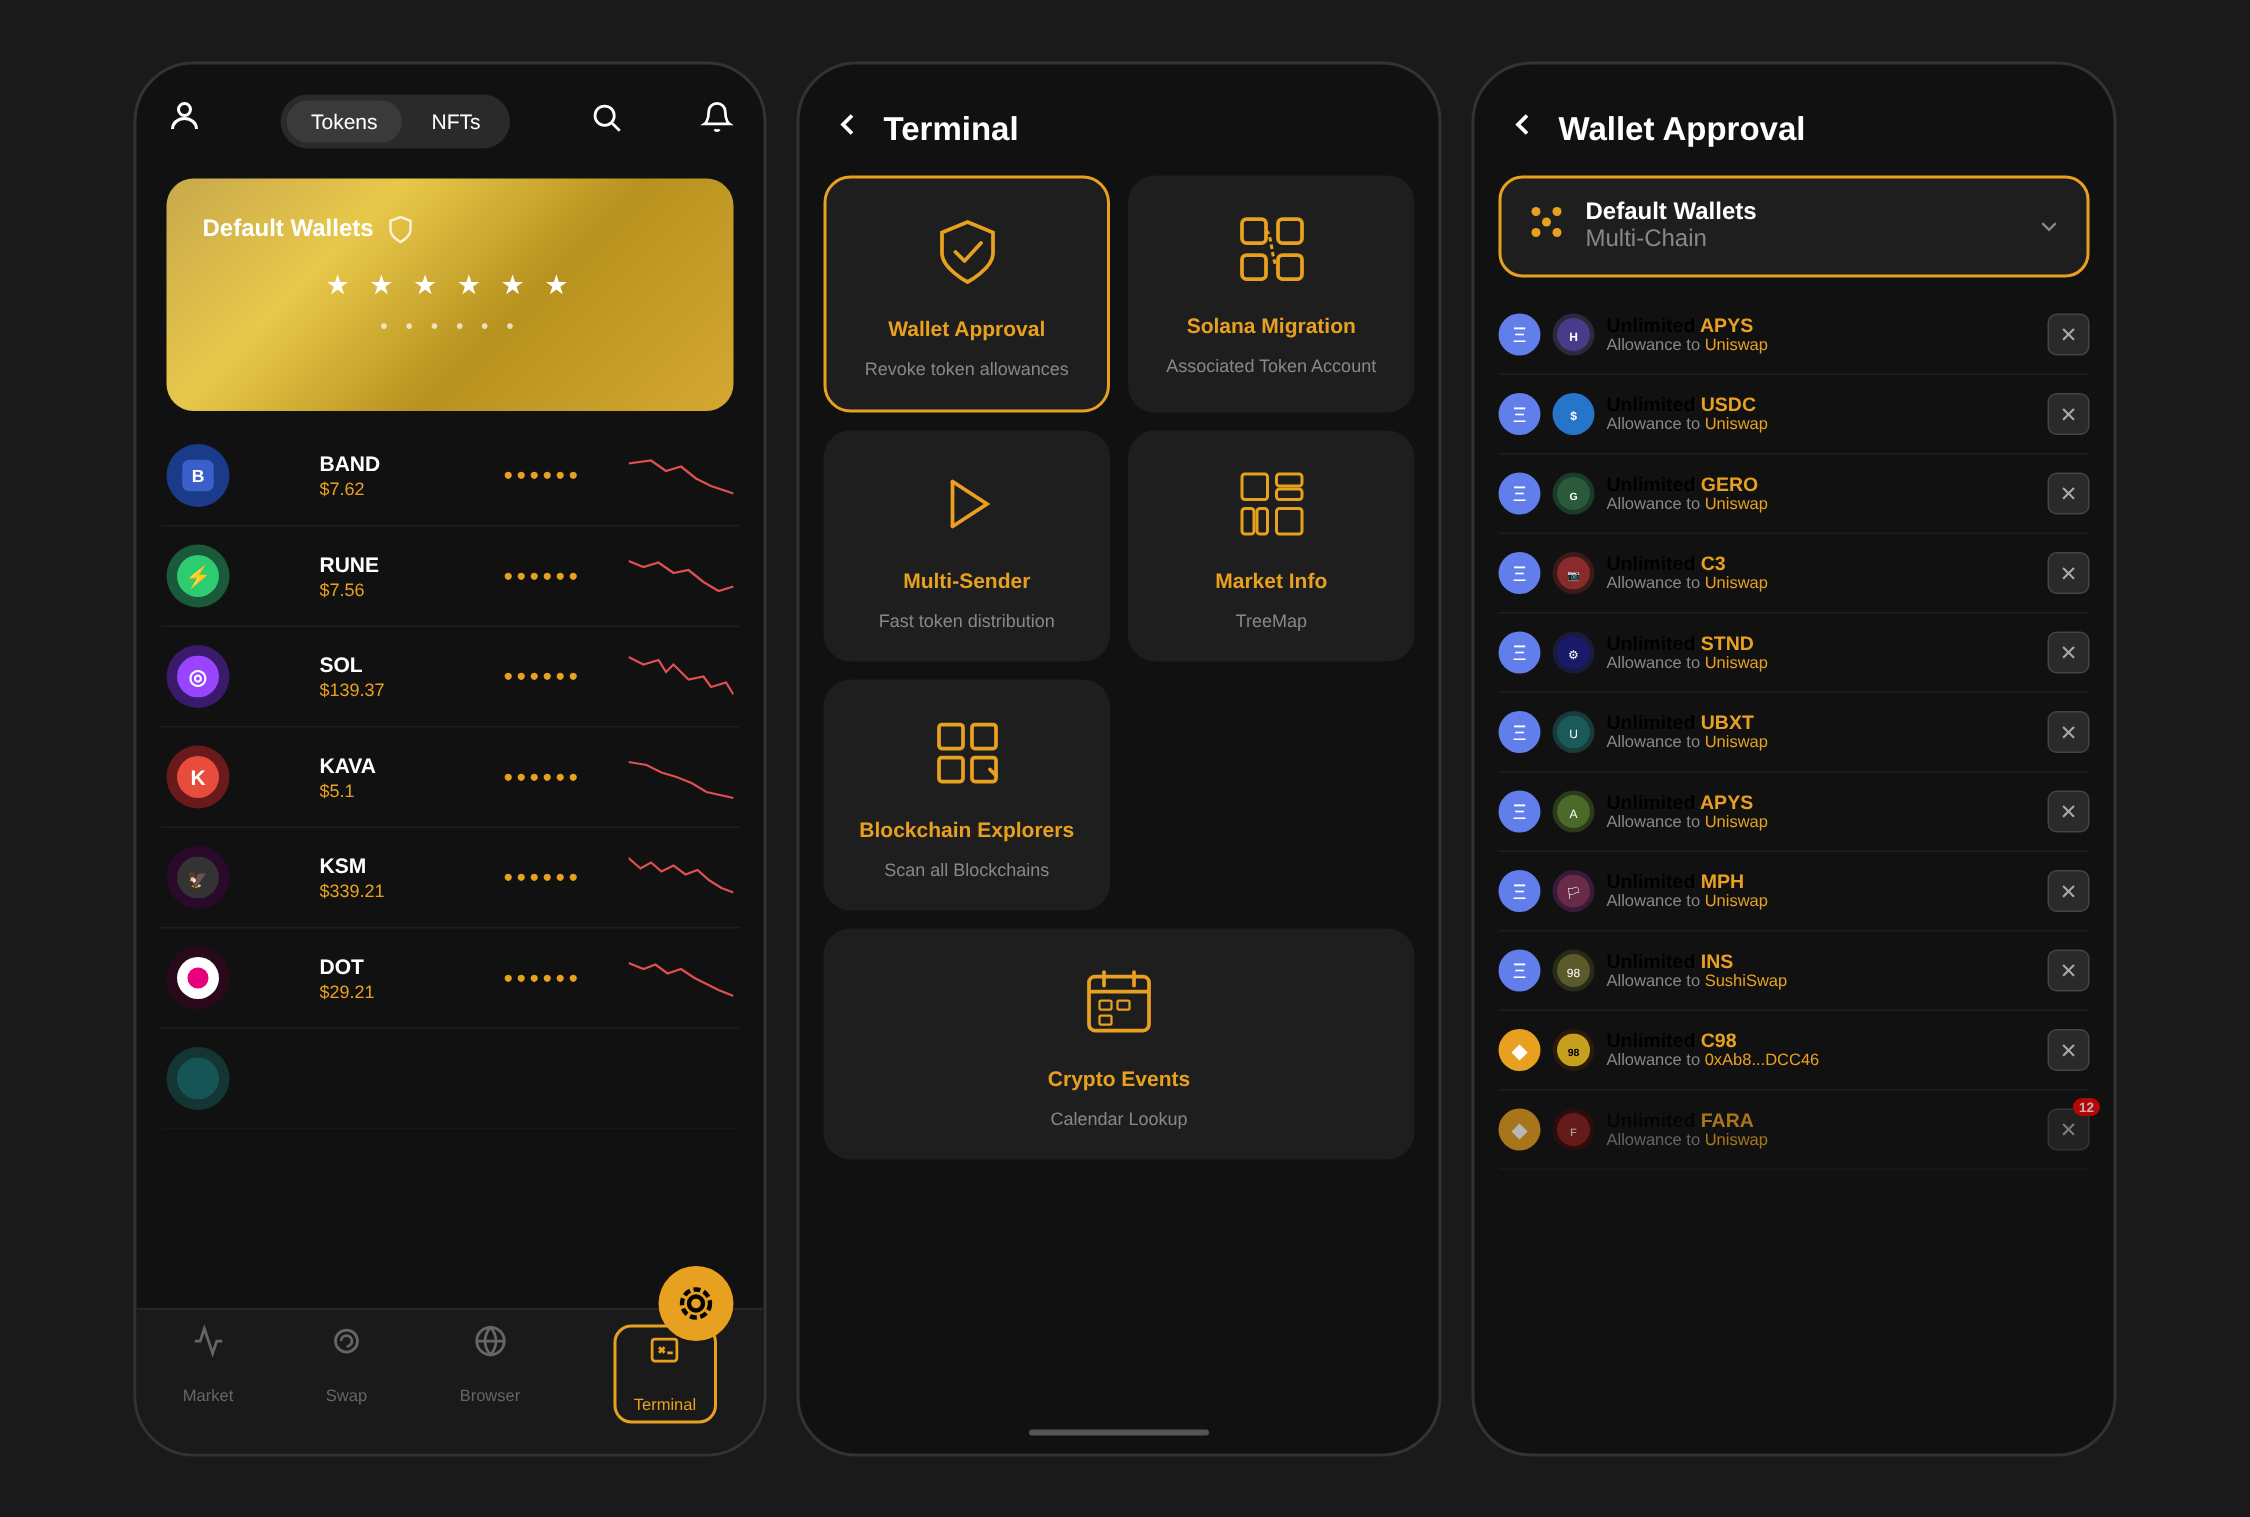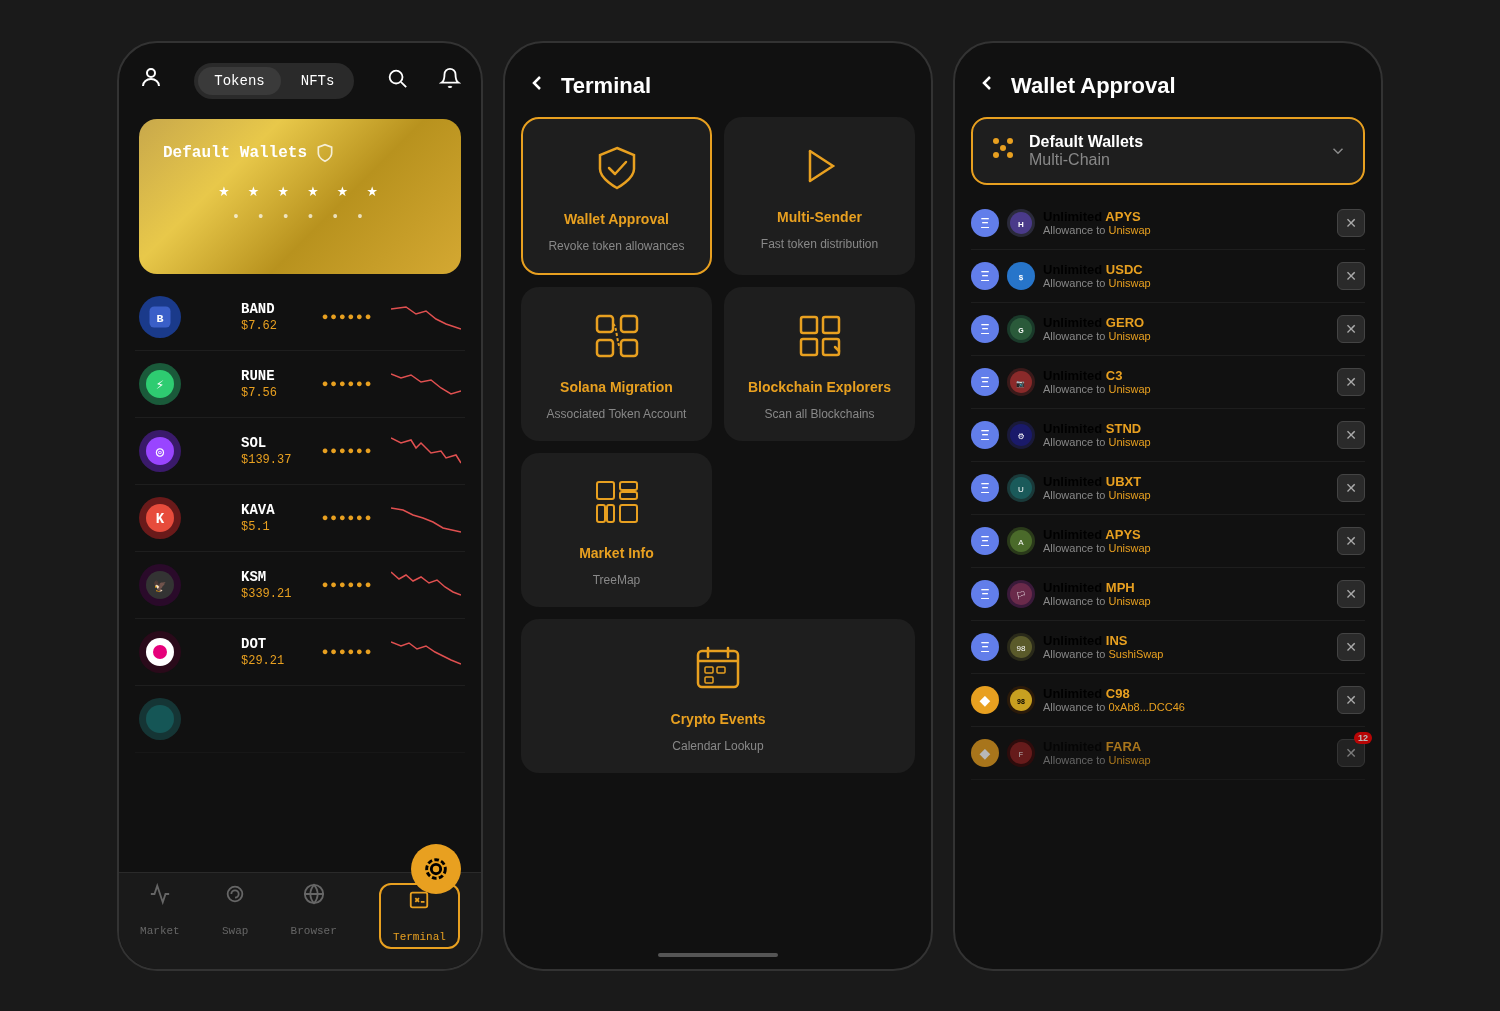--- a/index.html
+++ b/index.html
@@ -18,23 +18,22 @@
     .phone-screen {
       background: #111;
       border-radius: 40px;
       overflow: hidden;
       position: relative;
       border: 2px solid #333;
     }
 
     
     .screen1 {
-      width: 366px;
+      width: 422px;
       height: 930px;
-      font-family: Liberation Mono, monospace;
     }
 
     .screen1-header {
       display: flex;
       justify-content: space-between;
       align-items: center;
       padding: 20px 20px 10px;
     }
 
     .header-tabs {
@@ -649,71 +648,71 @@
           <polyline points="17,25 23,31 34,19" stroke="#e8a020" stroke-width="2.5" fill="none" stroke-linecap="round" stroke-linejoin="round"></polyline>
         </svg>
       </div>
       <div class="terminal-card-title">Wallet Approval</div>
       <div class="terminal-card-subtitle">Revoke token allowances</div>
     </div>
 
     <div class="terminal-card">
       <div class="terminal-card-icon">
         <svg width="50" height="50" viewBox="0 0 50 50" fill="none">
-          <path d="M15 10 L38 25 L15 40" stroke="#e8a020" stroke-width="2.5" fill="none" stroke-linecap="round"></path>
-          <line x1="15" y1="10" x2="15" y2="40" stroke="#e8a020" stroke-width="2.5"></line>
-        </svg>
-      </div>
-      <div class="terminal-card-title">Multi-Sender</div>
-      <div class="terminal-card-subtitle">Fast token distribution</div>
-    </div>
-
-    <div class="terminal-card">
-      <div class="terminal-card-icon">
-        <svg width="50" height="50" viewBox="0 0 50 50" fill="none">
           <rect x="5" y="5" width="16" height="16" rx="3" stroke="#e8a020" stroke-width="2.5"></rect>
           <rect x="5" y="29" width="16" height="16" rx="3" stroke="#e8a020" stroke-width="2.5"></rect>
           <rect x="29" y="5" width="16" height="16" rx="3" stroke="#e8a020" stroke-width="2.5"></rect>
           <rect x="29" y="29" width="16" height="16" rx="3" stroke="#e8a020" stroke-width="2.5"></rect>
           <path d="M21 13 C25 13 25 37 29 37" stroke="#e8a020" stroke-width="2" stroke-dasharray="3 2"></path>
         </svg>
       </div>
       <div class="terminal-card-title">Solana Migration</div>
       <div class="terminal-card-subtitle">Associated Token Account</div>
     </div>
 
     <div class="terminal-card">
       <div class="terminal-card-icon">
         <svg width="50" height="50" viewBox="0 0 50 50" fill="none">
-          <rect x="6" y="6" width="16" height="16" rx="2" stroke="#e8a020" stroke-width="2.5"></rect>
-          <rect x="28" y="6" width="16" height="16" rx="2" stroke="#e8a020" stroke-width="2.5"></rect>
-          <rect x="6" y="28" width="16" height="16" rx="2" stroke="#e8a020" stroke-width="2.5"></rect>
-          <rect x="28" y="28" width="16" height="16" rx="2" stroke="#e8a020" stroke-width="2.5"></rect>
-          <path d="M40 36 L44 40" stroke="#e8a020" stroke-width="2.5" stroke-linecap="round"></path>
+          <path d="M15 10 L38 25 L15 40" stroke="#e8a020" stroke-width="2.5" fill="none" stroke-linecap="round"></path>
+          <line x1="15" y1="10" x2="15" y2="40" stroke="#e8a020" stroke-width="2.5"></line>
         </svg>
       </div>
-      <div class="terminal-card-title">Blockchain Explorers</div>
-      <div class="terminal-card-subtitle">Scan all Blockchains</div>
+      <div class="terminal-card-title">Multi-Sender</div>
+      <div class="terminal-card-subtitle">Fast token distribution</div>
     </div>
 
     <div class="terminal-card">
       <div class="terminal-card-icon">
         <svg width="50" height="50" viewBox="0 0 50 50" fill="none">
           <rect x="5" y="5" width="17" height="17" rx="2" stroke="#e8a020" stroke-width="2"></rect>
           <rect x="5" y="28" width="8" height="17" rx="2" stroke="#e8a020" stroke-width="2"></rect>
           <rect x="15" y="28" width="7" height="17" rx="2" stroke="#e8a020" stroke-width="2"></rect>
           <rect x="28" y="5" width="17" height="8" rx="2" stroke="#e8a020" stroke-width="2"></rect>
           <rect x="28" y="15" width="17" height="7" rx="2" stroke="#e8a020" stroke-width="2"></rect>
           <rect x="28" y="28" width="17" height="17" rx="2" stroke="#e8a020" stroke-width="2"></rect>
         </svg>
       </div>
       <div class="terminal-card-title">Market Info</div>
       <div class="terminal-card-subtitle">TreeMap</div>
     </div>
 
+    <div class="terminal-card">
+      <div class="terminal-card-icon">
+        <svg width="50" height="50" viewBox="0 0 50 50" fill="none">
+          <rect x="6" y="6" width="16" height="16" rx="2" stroke="#e8a020" stroke-width="2.5"></rect>
+          <rect x="28" y="6" width="16" height="16" rx="2" stroke="#e8a020" stroke-width="2.5"></rect>
+          <rect x="6" y="28" width="16" height="16" rx="2" stroke="#e8a020" stroke-width="2.5"></rect>
+          <rect x="28" y="28" width="16" height="16" rx="2" stroke="#e8a020" stroke-width="2.5"></rect>
+          <path d="M40 36 L44 40" stroke="#e8a020" stroke-width="2.5" stroke-linecap="round"></path>
+        </svg>
+      </div>
+      <div class="terminal-card-title">Blockchain Explorers</div>
+      <div class="terminal-card-subtitle">Scan all Blockchains</div>
+    </div>
+
 
   </div>
 
   <div class="terminal-card-last">
     <div class="terminal-card-icon">
       <svg width="50" height="50" viewBox="0 0 50 50" fill="none">
         <rect x="5" y="8" width="40" height="36" rx="4" stroke="#e8a020" stroke-width="2.5"></rect>
         <line x1="5" y1="18" x2="45" y2="18" stroke="#e8a020" stroke-width="2.5"></line>
         <line x1="15" y1="5" x2="15" y2="14" stroke="#e8a020" stroke-width="2.5" stroke-linecap="round"></line>
         <line x1="35" y1="5" x2="35" y2="14" stroke="#e8a020" stroke-width="2.5" stroke-linecap="round"></line>

